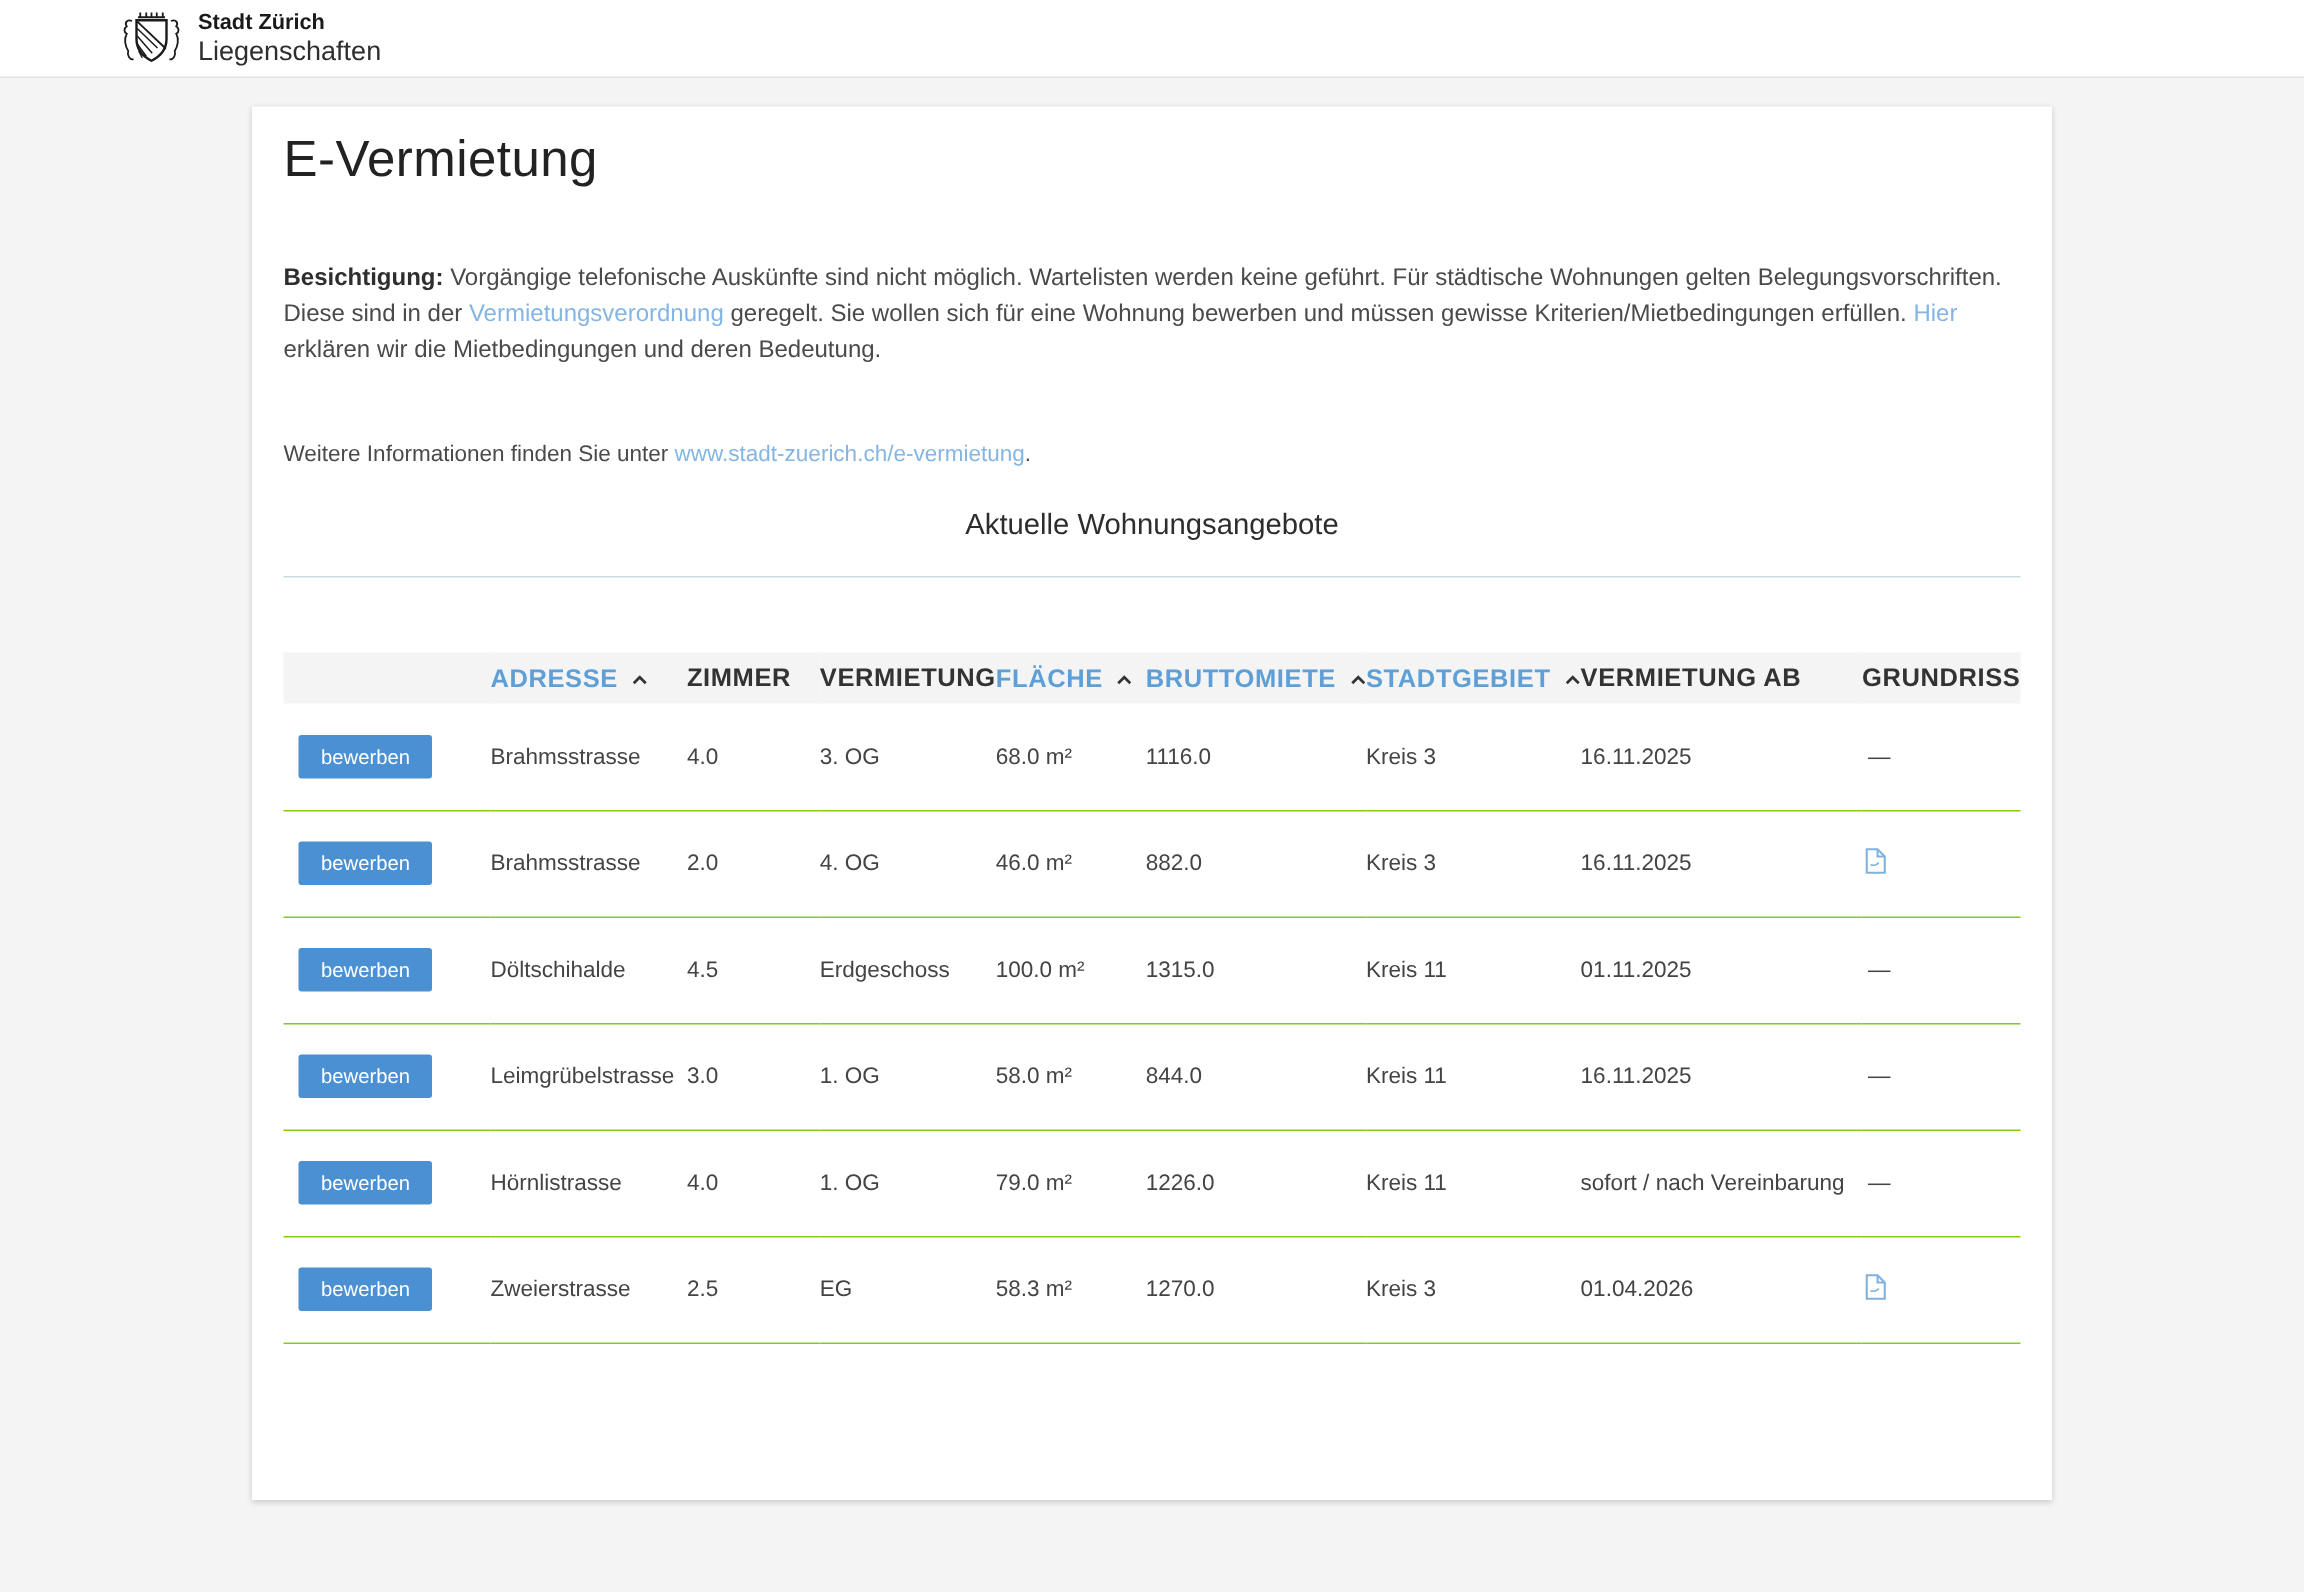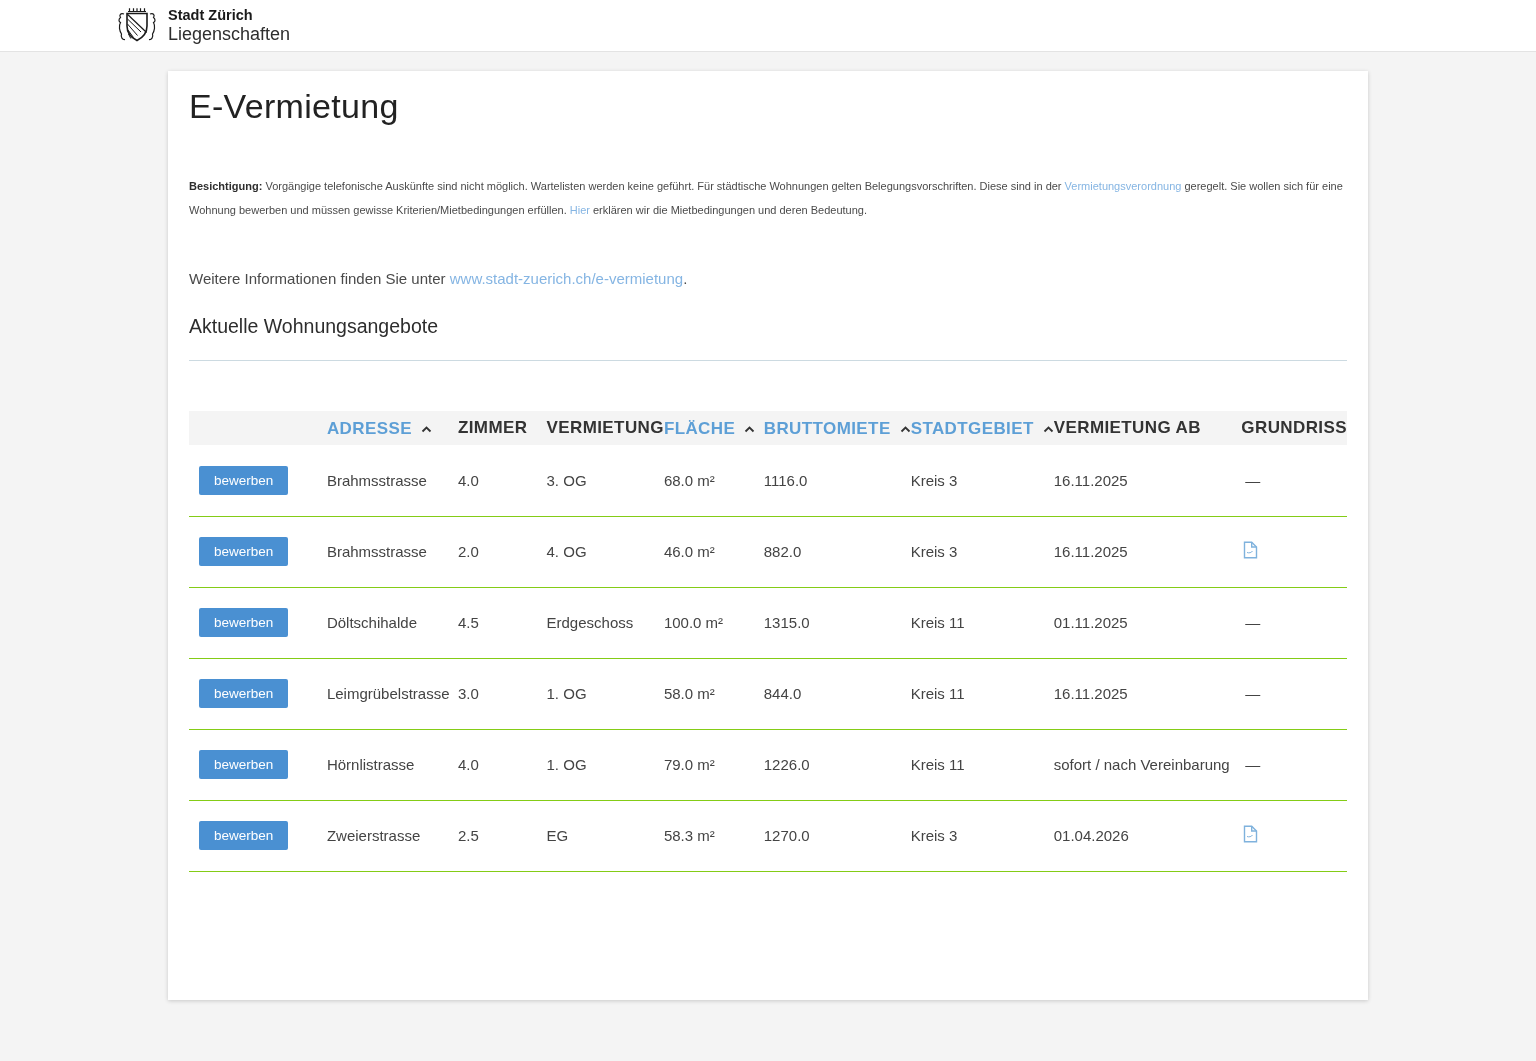--- a/index.html
+++ b/index.html
@@ -9,47 +9,47 @@
     background: #f4f4f4;
     font-family: "Liberation Sans", sans-serif;
     color: #444;
     overflow: hidden;
   }
   
   .topbar {
     height: 52px; background: #fff;
     border-bottom: 1px solid #e3e3e3;
     display: flex; align-items: center;
-    padding-left: 114px;
+    padding-left: 78px;
   }
   .brand { display: flex; align-items: center; gap: 8px; }
   .brand-text { line-height: 1.12; }
   .brand-line1 { font-size: 14.5px; font-weight: bold; color: #1a1a1a; }
   .brand-line2 { font-size: 18px; color: #2e2e2e; }
   
   .card {
     width: 1200px; height: 929px;
     margin: 19px 0 0 168px;
     background: #fff;
     box-shadow: 0 1px 4px rgba(0,0,0,0.18);
     padding: 13px 21px 0 21px;
   }
   h1.page-title {
     margin: 0; font-size: 34px; line-height: 44px;
     font-weight: 300; color: #222; letter-spacing: 0.3px;
   }
   .intro {
-    margin: 46px 0 0; font-size: 11px; line-height: 24px; color: #4a4a4a;
+    margin: 46px 0 0; font-size: 16px; line-height: 24px; color: #4a4a4a;
   }
   .intro b { color: #2e2e2e; }
   a.link { color: #85b5e3; text-decoration: none; cursor: pointer; }
   .more-info { margin: 46px 0 0; font-size: 15px; line-height: 22px; color: #4a4a4a; }
   .section-title {
     margin: 24px 0 0; font-size: 19.5px; line-height: 24px;
-    font-weight: 400; color: #2d2d2d;
+    font-weight: 400; color: #2d2d2d; text-align: center;
   }
   
   .search-row { position: relative; margin-top: 14px; height: 52px; }
   .search-input {
     width: 372px; border: none; outline: none;
     border-bottom: 2px solid #4a90d2;
     font-family: "Liberation Sans", sans-serif;
     font-size: 15px; color: #444;
     padding: 9px 12px 8px 12px; background: transparent;
   }

